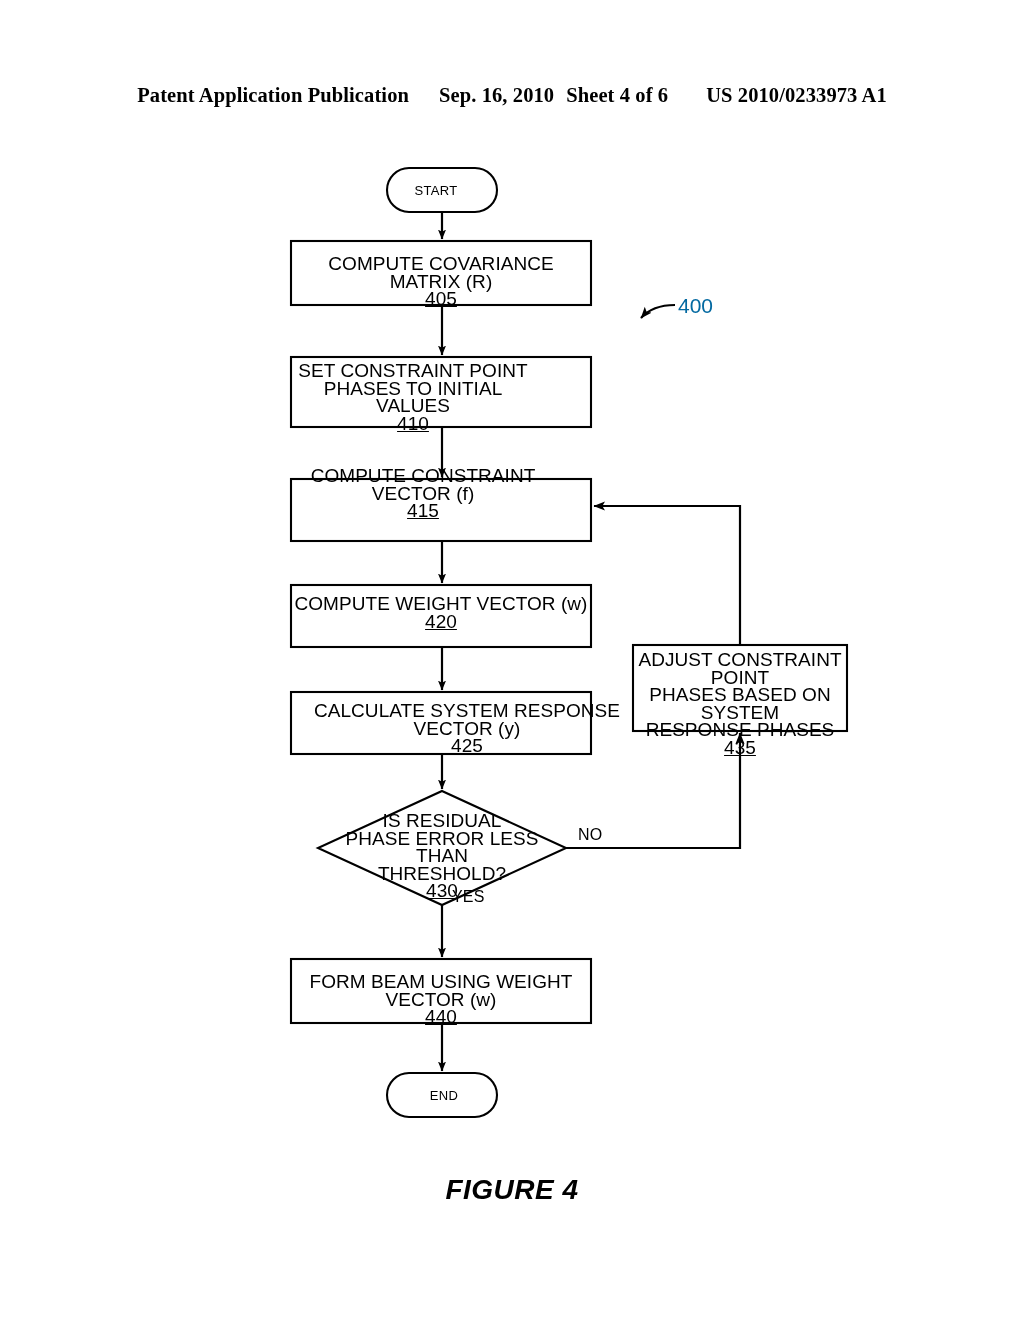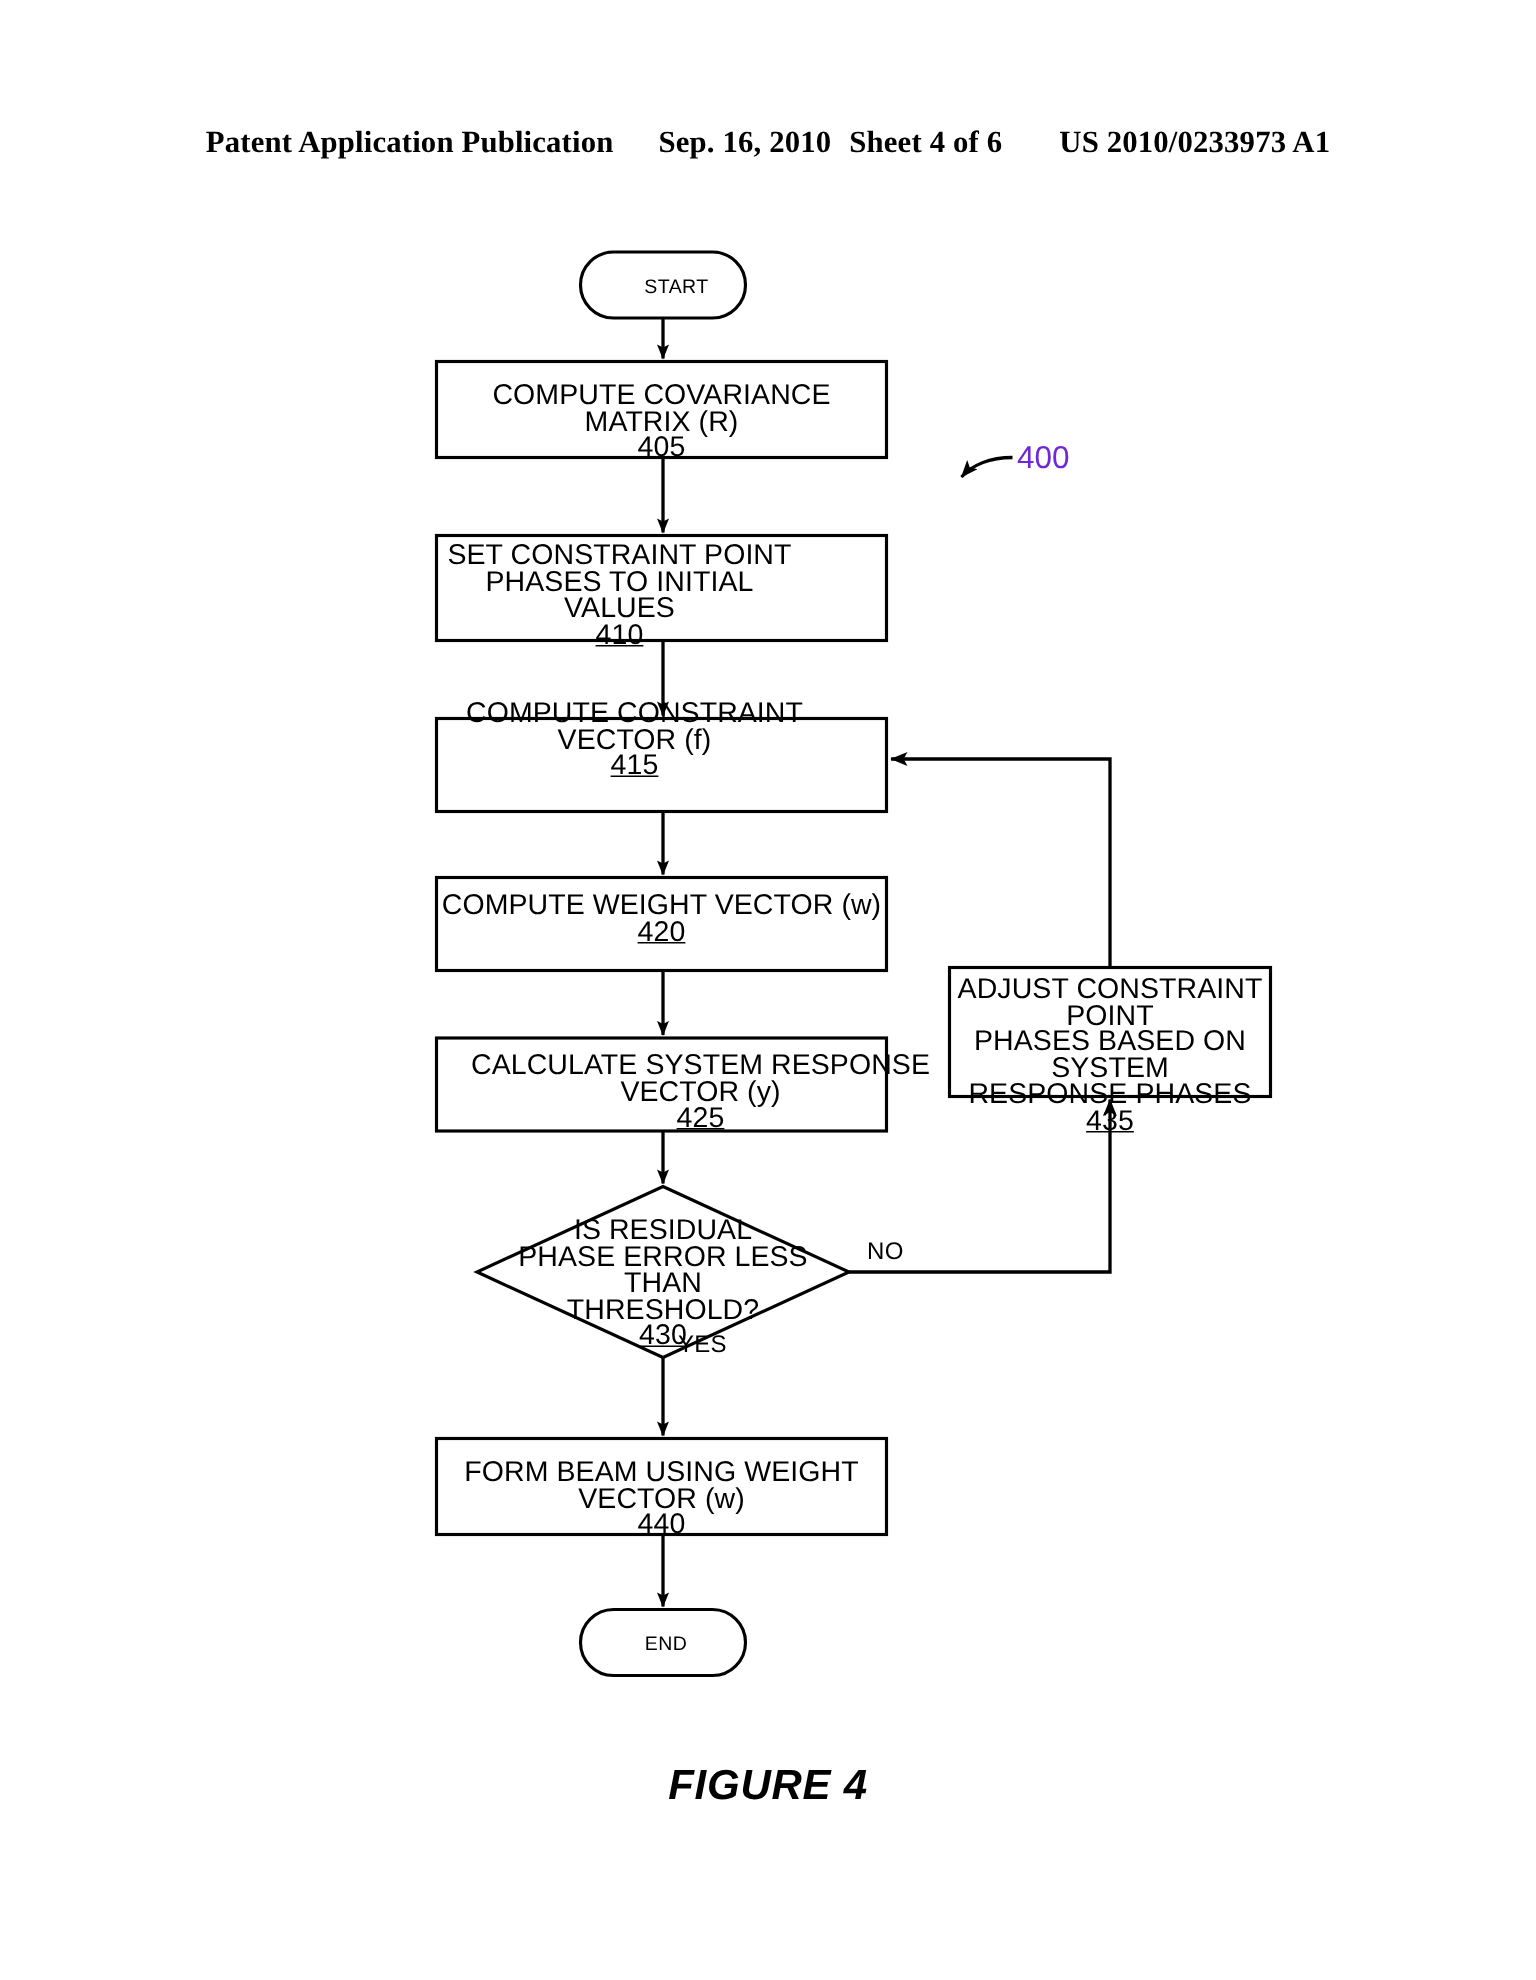--- a/index.html
+++ b/index.html
@@ -82,21 +82,21 @@
     position: absolute;
     font-family: "Liberation Sans", sans-serif;
     font-size: 16px;
     color: #000;
     letter-spacing: 0.2px;
   }
   .ref-label {
     position: absolute;
     font-family: "Liberation Sans", sans-serif;
     font-size: 21px;
-    color: #6d28d9;
+    color: #0369a1;
   }
 </style>
 </head>
 <body>
 
 <div class="page-header">
   <span class="seg">Patent Application Publication</span><span class="gap-a"></span><span class="seg">Sep. 16, 2010</span><span class="gap-b"></span><span class="seg">Sheet 4 of 6</span><span class="gap-c"></span><span class="seg">US 2010/0233973 A1</span>
 </div>
 
 <svg id="diagram" viewBox="0 0 1024 1320" xmlns="http://www.w3.org/2000/svg">
@@ -138,21 +138,21 @@
   <line x1="442" y1="905" x2="442" y2="957" stroke="#000000" stroke-width="2.2" marker-end="url(#arrow)"></line>
   <line x1="442" y1="1023" x2="442" y2="1071" stroke="#000000" stroke-width="2.2" marker-end="url(#arrow)"></line>
 
   <path d="M566,848 L740,848 L740,733" fill="none" stroke="#000000" stroke-width="2.2" marker-end="url(#arrowThin)"></path>
 
   <path d="M740,645 L740,506 L594,506" fill="none" stroke="#000000" stroke-width="2.2" marker-end="url(#arrowThin)"></path>
 
   <path d="M675,305 C660,305 648,310 641,318" fill="none" stroke="#000000" stroke-width="2.2" marker-end="url(#arrowThin)"></path>
 </svg>
 
-<div class="node-text terminal-text" style="left:387px; top:182px; width:128px;">
+<div class="node-text terminal-text" style="left:372px; top:182px; width:128px;">
   <span>START</span>
 </div>
 
 <div class="node-text" style="left:291px; top:255px; width:300px;">
   <span>COMPUTE COVARIANCE MATRIX (R)</span>
   <span class="ref">405</span>
 </div>
 
 <div class="node-text" style="left:291px; top:362px; width:244px;">
   <span>SET CONSTRAINT POINT PHASES TO INITIAL</span><br>

